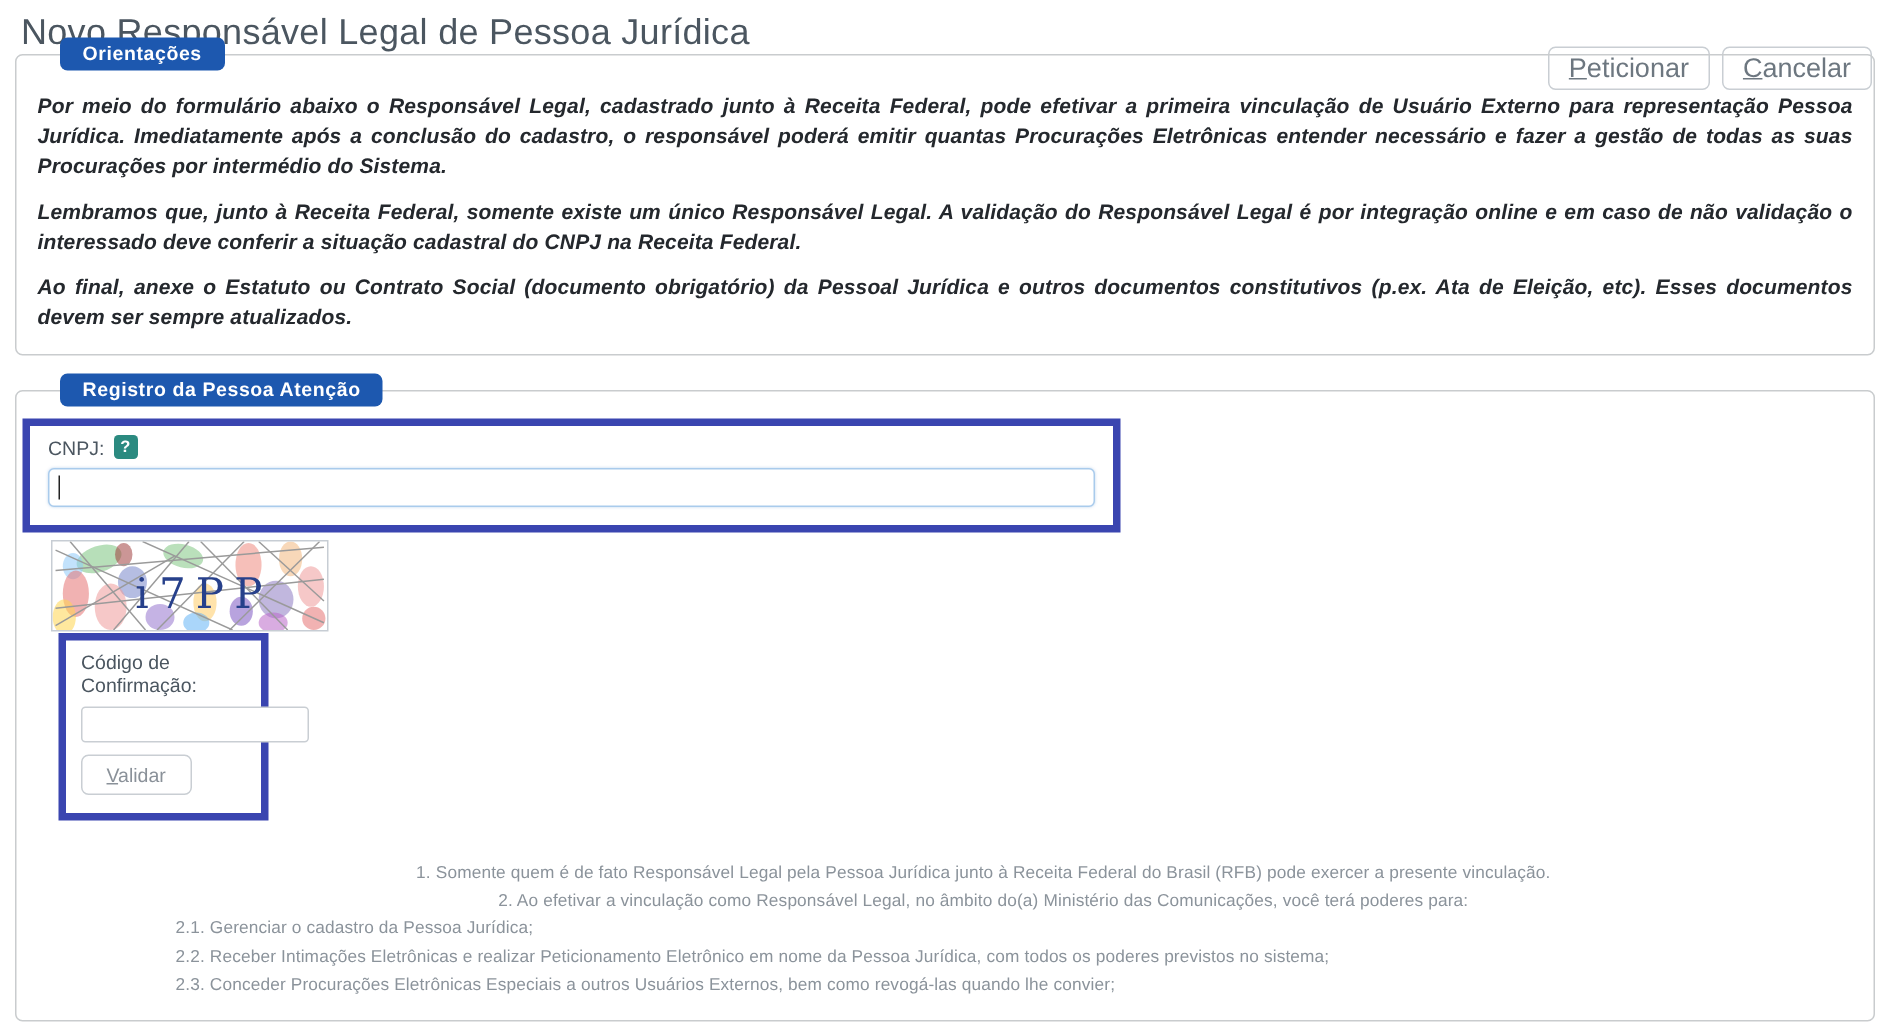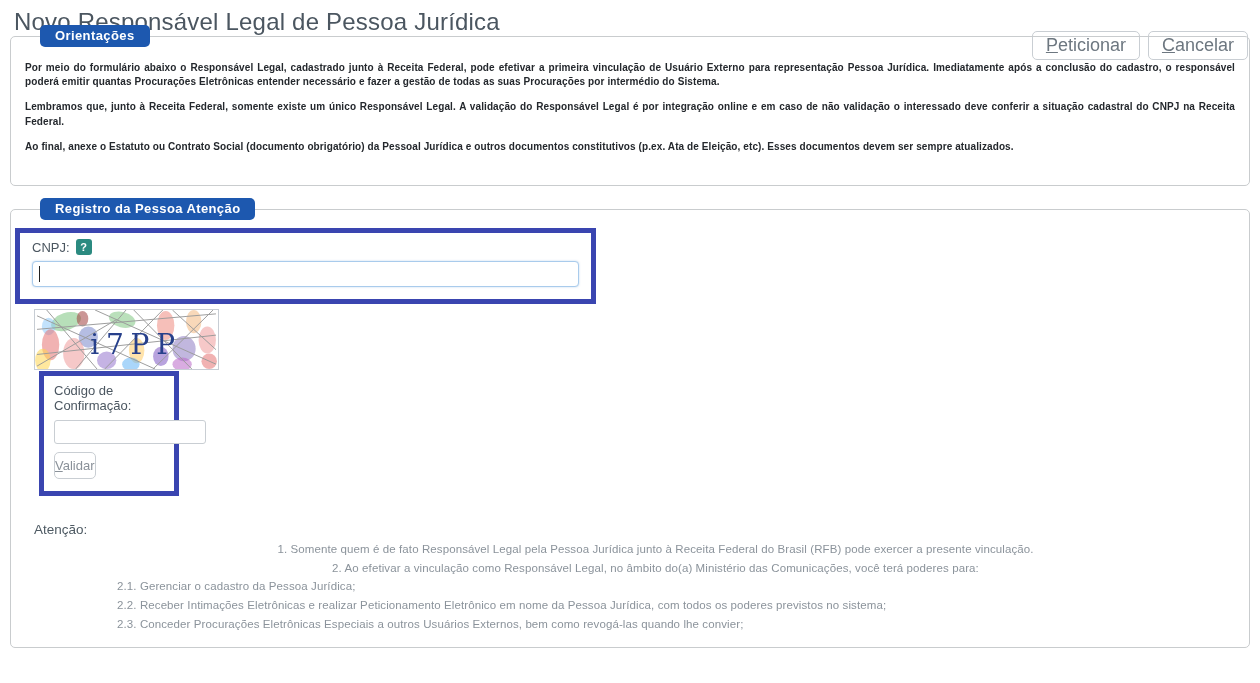--- a/index.html
+++ b/index.html
@@ -31,28 +31,28 @@
   }
   .fieldset-legend {
     position:absolute; top:-12px; left:29px;
     background:#1d58af; color:#fff; font-size:13px; font-weight:bold;
     letter-spacing:.4px; padding:3px 15px 4px 15px; border-radius:5px;
   }
   .fs-orientacoes { min-height:150px; padding:24px 14px 14px 14px; }
   .fs-registro   { margin-top:23px; min-height:420px; padding:18px 0 14px 0; }
 
   .para {
-    font-size:10px; font-weight:bold; color:#24282d; line-height:1.42;
-    text-align:justify; margin-bottom:11px; letter-spacing:.1px;
+    font-size:14px; font-weight:bold; color:#24282d; line-height:1.42;
+    text-align:justify; margin-bottom:11px; letter-spacing:.1px;font-style:italic;
   }
   .para:last-child { margin-bottom:0; }
 
   .row-cnpj { display:flex; align-items:flex-start; }
   .highlight-box {
-    border:5px solid #3a45b0; margin-left:4px; width:581px;
+    border:5px solid #3a45b0; margin-left:4px; width:732px;
     padding:6px 12px 12px 12px; background:#fff;
   }
   .field-label { font-size:13px; color:#4b5660; }
   .label-row { display:flex; align-items:center; gap:6px; margin-bottom:6px; }
   .help-badge {
     display:inline-flex; align-items:center; justify-content:center;
     width:16px; height:16px; background:#2b8a80; color:#fff;
     font-size:11px; font-weight:bold; border-radius:3px; cursor:pointer;
   }
   .cnpj-input-wrap { position:relative; }
@@ -81,21 +81,21 @@
     border:5px solid #3a45b0; margin:1px 0 0 28px; width:140px;
     padding:7px 10px 12px 10px; background:#fff;
   }
   .codigo-box .field-label { display:block; margin-bottom:7px; }
   .codigo-input {
     width:152px; height:24px; border:1px solid #c9ced3; border-radius:3px;
     font-family:inherit; font-size:13px; padding:0 6px; color:#333;
   }
   .validar-btn {
     margin-top:8px; background:#fff; border:1px solid #c9ced3; border-radius:5px;
-    padding:5px 0; font-size:13px; color:#8a9199; cursor:pointer;
+    padding:5px 16px; font-size:13px; color:#8a9199; cursor:pointer;
     font-family:inherit;
   }
   .validar-btn .lbl { display:block; }
   .validar-btn .lbl::first-letter { text-decoration:underline; }
 
   .atencao { margin:26px 0 0 23px; }
   .atencao-heading { font-size:13.5px; color:#4e5a63; margin-bottom:3px; }
   .atencao-item { font-size:11.5px; color:#8b939b; line-height:1.62; letter-spacing:.1px; }
   .indent-1 { padding-left:28px;text-align:center; }
   .indent-2 { padding-left:83px; }
@@ -179,21 +179,20 @@
 
     <div class="codigo-box">
       <span class="field-label">Código de Confirmação:</span>
       <input class="codigo-input" type="text" value="" style="">
       <button class="validar-btn">
         <span class="lbl">Validar</span>
       </button>
     </div>
 
     <div class="atencao">
-      <div class="atencao-heading">Atenção:</div>
       <div class="atencao-item indent-1">1. Somente quem é de fato Responsável Legal pela Pessoa Jurídica junto à Receita Federal do Brasil (RFB) pode exercer a presente vinculação.</div>
       <div class="atencao-item indent-1">2. Ao efetivar a vinculação como Responsável Legal, no âmbito do(a) Ministério das Comunicações, você terá poderes para:</div>
       <div class="atencao-item indent-2">2.1. Gerenciar o cadastro da Pessoa Jurídica;</div>
       <div class="atencao-item indent-2">2.2. Receber Intimações Eletrônicas e realizar Peticionamento Eletrônico em nome da Pessoa Jurídica, com todos os poderes previstos no sistema;</div>
       <div class="atencao-item indent-2">2.3. Conceder Procurações Eletrônicas Especiais a outros Usuários Externos, bem como revogá-las quando lhe convier;</div>
 
     </div>
   </div>
 
 </div>

